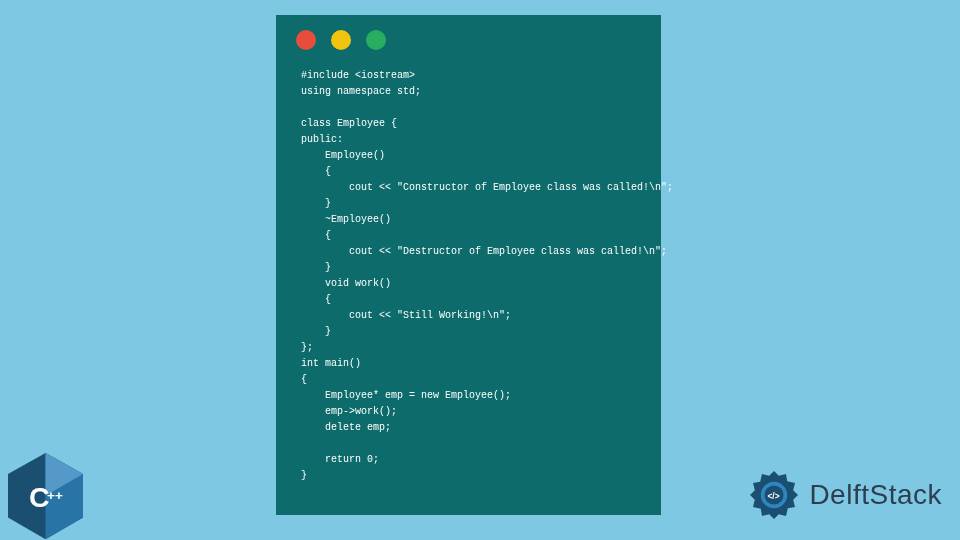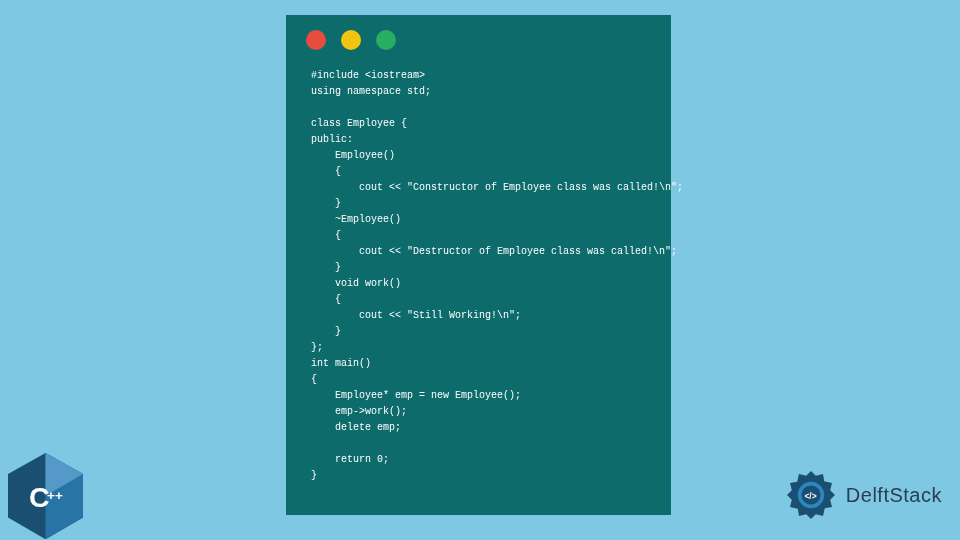--- a/index.html
+++ b/index.html
@@ -10,21 +10,21 @@
     body {
       width: 960px;
       height: 540px;
       background: #7EC8E3;
       position: relative;
       font-family: Arial, sans-serif;
       overflow: hidden;
     }
     .code-window {
       position: absolute;
-      left: 286px;
+      left: 276px;
       top: 15px;
       width: 385px;
       height: 500px;
       background: #0D6B6B;
       padding: 15px 15px 27px 15px;
     }
     .window-controls {
       display: flex;
       gap: 15px;
       margin-bottom: 18px;
@@ -55,21 +55,21 @@
     }
     .delftstack-logo {
       position: absolute;
       right: 18px;
       bottom: 15px;
       display: flex;
       align-items: center;
       gap: 5px;
     }
     .delftstack-text {
-      font-size: 20px;
+      font-size: 28px;
       color: #2C3E50;
       font-weight: 400;
       letter-spacing: 0.5px;
     }
     .delftstack-icon {
       width: 60px;
       height: 60px;
     }
   </style>
 </head>

